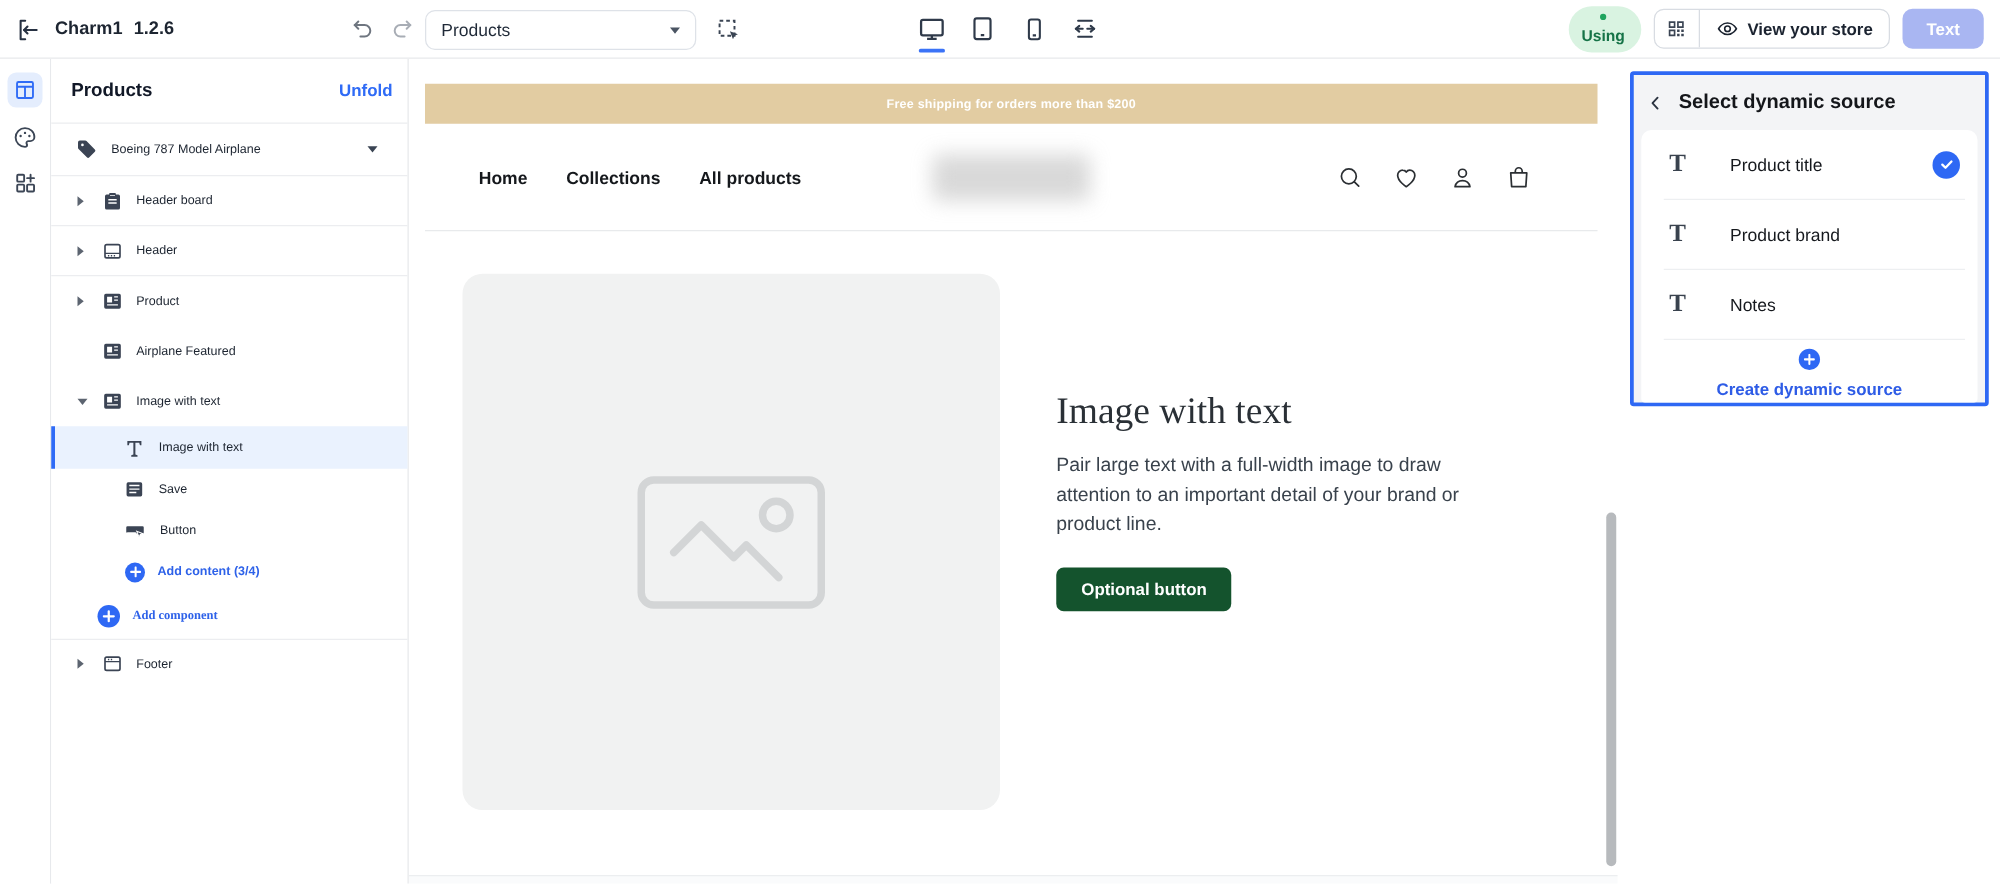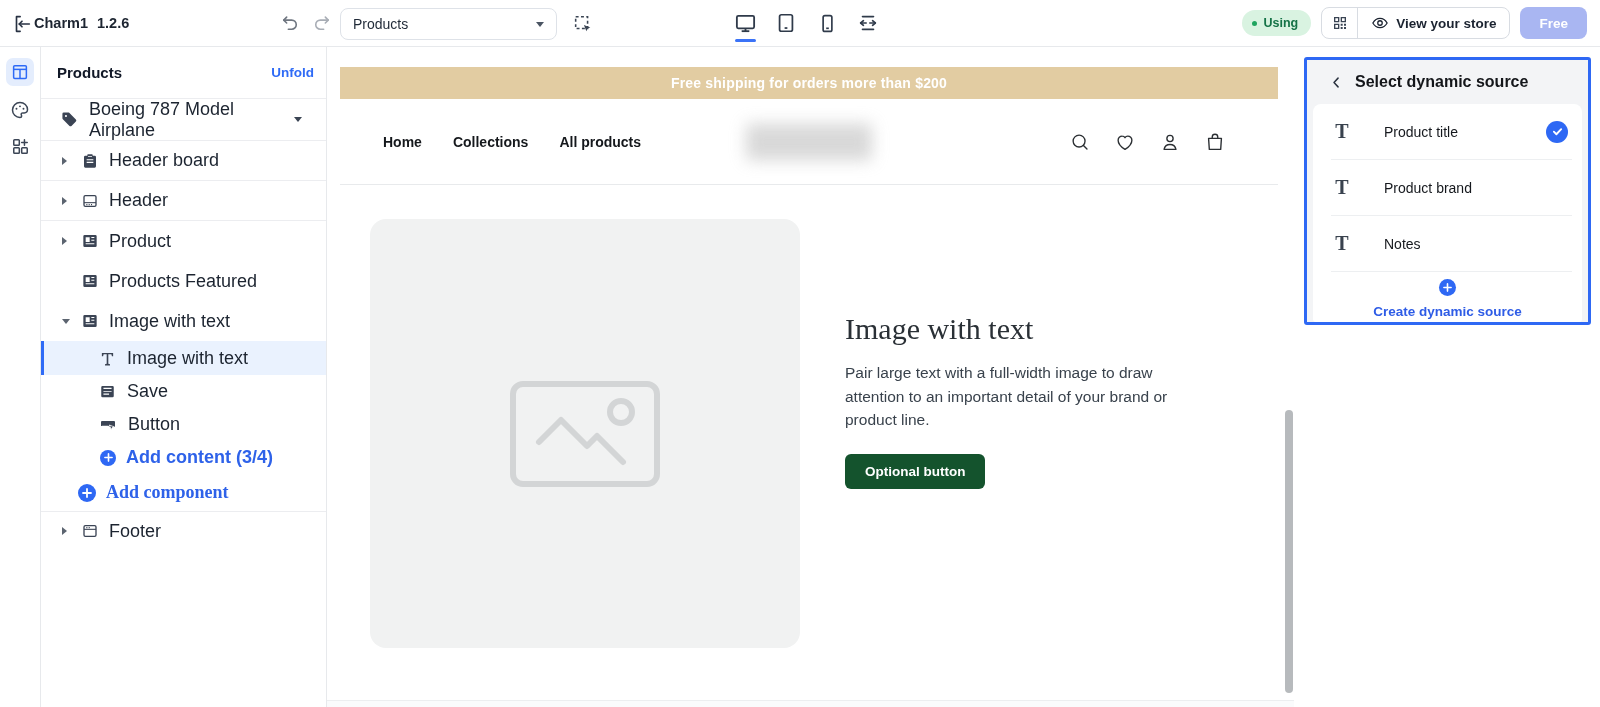--- a/index.html
+++ b/index.html
@@ -6,37 +6,37 @@
   html,body { width:1600px; height:707px; overflow:hidden; background:#fff;
     font-family:"Liberation Sans", sans-serif; color:#1f2937; }
   #app { position:relative; width:1600px; height:707px; background:#fff; }
   svg { display:block; }
 
   
   .topbar { position:absolute; left:0; top:0; width:1600px; height:47px;
     background:#fff; border-bottom:1px solid #e7e9ec; z-index:30; }
   .exit-btn { position:absolute; left:9px; top:11px; width:26px; height:26px;
     display:flex; align-items:center; justify-content:center; color:#273142; cursor:pointer; }
-  .app-title { position:absolute; left:34px; top:15px; font-size:14.5px; font-weight:600; color:#1d2531; }
+  .app-title { position:absolute; left:44px; top:15px; font-size:14.5px; font-weight:600; color:#1d2531; }
   .app-title .ver { margin-left:9px; }
   .undo-btn { position:absolute; left:280px; top:13px; color:#6f7680; }
   .redo-btn { position:absolute; left:312px; top:13px; color:#a8adb5; }
   .page-select { position:absolute; left:340px; top:8px; width:217px; height:32px;
     border:1px solid #dee2e8; border-radius:8px; background:#fff; display:flex; align-items:center;
     padding:0 12px; font-size:14px; font-weight:500; color:#1f2937; cursor:pointer; }
   .page-select .sel-caret { margin-left:auto; width:0; height:0; border-left:4.5px solid transparent;
     border-right:4.5px solid transparent; border-top:5.5px solid #4b5563; }
   .select-tool { position:absolute; left:572px; top:13px; color:#3a4453; }
   .devices { position:absolute; left:733px; top:11px; display:flex; gap:17px; color:#2f3a4a; }
   .device-btn { width:24px; height:24px; display:flex; align-items:center; justify-content:center; cursor:pointer; }
   .device-underline { position:absolute; left:735px; top:39px; width:21px; height:3px;
     background:#3b73f7; border-radius:2px; }
   .right-cluster { position:absolute; right:13px; top:7px; height:32px; display:flex; gap:10px; align-items:center; }
   .using-pill { display:flex; align-items:center; gap:6px; background:#d9f3e1; color:#157347;
-    font-size:12.5px; font-weight:600; padding:6px 13px 6px 10px; border-radius:999px; }
+    font-size:12.5px; font-weight:600; padding:6px 13px 6px 10px; border-radius:999px;flex-direction:column; }
   .using-dot { width:5px; height:5px; border-radius:50%; background:#1fa45e; }
   .store-group { display:flex; align-items:stretch; height:32px; border:1px solid #d8dce2;
     border-radius:8px; overflow:hidden; background:#fff; }
   .qr-btn { width:36px; display:flex; align-items:center; justify-content:center;
     border-right:1px solid #d8dce2; color:#3a4453; cursor:pointer; }
   .view-store-btn { display:flex; align-items:center; gap:7px; padding:0 13px; font-size:13.5px;
     font-weight:600; color:#1b2330; cursor:pointer;justify-content:flex-end; }
   .save-btn { height:32px; padding:0 19px; background:#a9b6f2; color:#fff; border:none;
     border-radius:8px; font-size:13.5px; font-weight:600; font-family:inherit; cursor:pointer; }
 
@@ -54,41 +54,41 @@
     padding:0 12px 0 16px; border-bottom:1px solid #ecedf0; }
   .tree-title { font-size:15px; font-weight:700; color:#111827; }
   .unfold-link { font-size:13.5px; font-weight:600; color:#2f6bf6; cursor:pointer; }
   .trow { display:flex; align-items:center; cursor:pointer; position:relative; }
   .trow .caret { width:10px; margin-left:21px; display:flex; }
   .caret-right { width:0; height:0; border-top:4.5px solid transparent; border-bottom:4.5px solid transparent;
     border-left:5.5px solid #5c6470; }
   .caret-down { width:0; height:0; border-left:4.5px solid transparent; border-right:4.5px solid transparent;
     border-top:5.5px solid #5c6470; }
   .trow .ticon { margin-left:10px; color:#3b4454; display:flex; }
-  .trow .tlabel { margin-left:11px; font-size:18px; font-weight:500; color:#1c2430; }
+  .trow .tlabel { margin-left:11px; font-size:10px; font-weight:500; color:#1c2430; }
   .row-divider { border-bottom:1px solid #ecedf0; }
   .row-picker { height:42px; padding-left:20px; }
   .row-picker .ticon { margin-left:0; }
   .row-picker .picker-caret { margin-left:auto; margin-right:24px; width:0; height:0;
     border-left:4.5px solid transparent; border-right:4.5px solid transparent; border-top:5px solid #3a4453; }
   .row-l1 { height:40px; }
   .row-sub { height:33px; padding-left:59px; }
   .row-sub .ticon { margin-left:0; }
   .row-sub .tlabel { margin-left:12px; }
   .row-sub.selected { height:34px; background:#eaf2fe; box-shadow:inset 3px 0 0 #2f6bf6; }
   .row-link { color:#2e62e9; }
   .row-link .tlabel { color:#2e62e9; font-weight:600; margin-left:10px; }
   .row-addcontent { height:33px; padding-left:59px; }
   .row-addcomponent { height:38px; padding-left:37px;font-family:Liberation Serif, serif; }
 
   
   .canvas { position:absolute; left:327px; top:47px; width:967px; height:660px; background:#fff; z-index:10; }
   .page { position:absolute; left:13px; top:20px; width:938px; height:633px; background:#fff; }
   .announce-bar { height:32px; display:flex; align-items:center; justify-content:center; }
-  .announce-text { color:#fff; font-size:14px; font-weight:700; letter-spacing:.2px; }
+  .announce-text { color:#fff; font-size:10px; font-weight:700; letter-spacing:.2px; }
   .shopnav { position:relative; height:86px; border-bottom:1px solid #e8eaec; }
   .shopnav-links { position:absolute; left:43px; top:0; height:100%; display:flex; gap:31px; align-items:center; }
   .shopnav-link { font-size:14px; font-weight:600; color:#15181c; cursor:pointer; }
   .logo-blur { position:absolute; left:50%; top:50%; transform:translate(-50%,-50%);
     width:126px; height:37px; background:#bfbfbf; filter:blur(8px); opacity:.6; border-radius:4px; }
   .shopnav-icons { position:absolute; right:52px; top:0; height:100%; display:flex; gap:23px; align-items:center; color:#2b2f33; }
   .shopnav-icons .nicon { cursor:pointer; display:flex; }
   .hero { position:relative; height:514px; }
   .img-placeholder { position:absolute; left:30px; top:34px; width:430px; height:429px;
     background:#f1f2f2; border-radius:16px; display:flex; align-items:center; justify-content:center; color:#d3d5d6; }
@@ -97,21 +97,21 @@
   .hero-body { margin-top:15px; width:336px; font-size:15.5px; line-height:23.5px; color:#39424c; }
   .hero-btn { display:inline-block; margin-top:22px; background:#dbc49c; color:#fff; border:none;
     font-family:inherit; font-size:13.5px; font-weight:700; padding:10px 20px; border-radius:6px; cursor:pointer; }
   .v-scrollbar { position:absolute; left:958px; top:0; width:8px; height:653px; }
   .v-thumb { position:absolute; left:0; top:363px; width:8px; height:283px; background:#b7babd; border-radius:4px; }
   .bottom-strip { position:absolute; left:0; right:0; bottom:0; height:7px; background:#fafbfc; border-top:1px solid #eceef0; }
 
   
   .dyn-panel { position:absolute; left:1304px; top:57px; width:287px; height:268px;
     border:3px solid #2e68f4; border-radius:3px; background:#f3f4f6; z-index:40; }
-  .dyn-header { height:44px; display:flex; align-items:center; gap:11px; padding:0 22px; }
+  .dyn-header { height:44px; display:flex; align-items:center; gap:11px; padding:0 10px; }
   .dyn-back { display:flex; color:#2b3340; cursor:pointer; }
   .dyn-title { font-size:16px; font-weight:700; color:#14161a; }
   .dyn-card { position:absolute; left:6px; right:6px; top:44px; bottom:0; background:#fff;
     border-radius:8px 8px 3px 3px; overflow:hidden; }
   .dyn-row { height:55px; display:flex; align-items:center; padding:0 14px 0 20px; cursor:pointer; }
   .dyn-t { font-family:"Liberation Serif", serif; font-weight:700; font-size:20px; color:#39424e; width:18px; text-align:center; }
   .dyn-label { margin-left:33px; font-size:14px; font-weight:500; color:#15181d; }
   .dyn-check { margin-left:auto; width:22px; height:22px; border-radius:50%; background:#2e68f4;
     display:flex; align-items:center; justify-content:center; color:#fff; }
   .dyn-divider { height:1px; background:#edeff1; margin:0 10px 0 18px; }
@@ -222,21 +222,21 @@
         <div class="view-store-btn">
           <span>
             <svg width="18" height="18" viewBox="0 0 24 24" fill="none" stroke="currentColor" stroke-width="1.7">
               <path d="M2.5 12S6 5.8 12 5.8 21.5 12 21.5 12 18 18.2 12 18.2 2.5 12 2.5 12Z"></path>
               <circle cx="12" cy="12" r="3"></circle>
             </svg>
           </span>
           <span>View your store</span>
         </div>
       </div>
-      <button class="save-btn">Free</button>
+      <button class="save-btn">Text</button>
     </div>
   </div>
 
   <div class="rail">
     <div class="rail-item active" style="top:11px;">
       <span>
         <svg width="18" height="18" viewBox="0 0 24 24" fill="none" stroke="currentColor" stroke-width="2" stroke-linejoin="round">
           <rect x="3.5" y="3.5" width="17" height="17" rx="1.5"></rect>
             <path d="M3.5 8.5h17"></path>
             <path d="M12 8.5V20.5"></path>
@@ -319,21 +319,21 @@
       <span class="tlabel">Product</span>
     </div>
 
     <div class="trow row-l1">
       <span class="caret"></span>
       <span class="ticon">
         <svg width="16" height="16" viewBox="0 0 24 24" fill="currentColor">
           <path d="M4 3h16a2 2 0 0 1 2 2v14a2 2 0 0 1-2 2H4a2 2 0 0 1-2-2V5a2 2 0 0 1 2-2Zm1.5 3.5v7h6v-7Zm8.5 1h4.5V6H14Zm0 4h4.5v-1.5H14Zm-8.5 5.5h13V15.5h-13Z"></path>
         </svg>
       </span>
-      <span class="tlabel">Products Featured</span>
+      <span class="tlabel">Airplane Featured</span>
     </div>
 
     <div class="trow row-l1">
       <span class="caret">
           <span class="caret-down"></span>
         </span>
       <span class="ticon">
         <svg width="16" height="16" viewBox="0 0 24 24" fill="currentColor">
           <path d="M4 3h16a2 2 0 0 1 2 2v14a2 2 0 0 1-2 2H4a2 2 0 0 1-2-2V5a2 2 0 0 1 2-2Zm1.5 3.5v7h6v-7Zm8.5 1h4.5V6H14Zm0 4h4.5v-1.5H14Zm-8.5 5.5h13V15.5h-13Z"></path>
         </svg>

